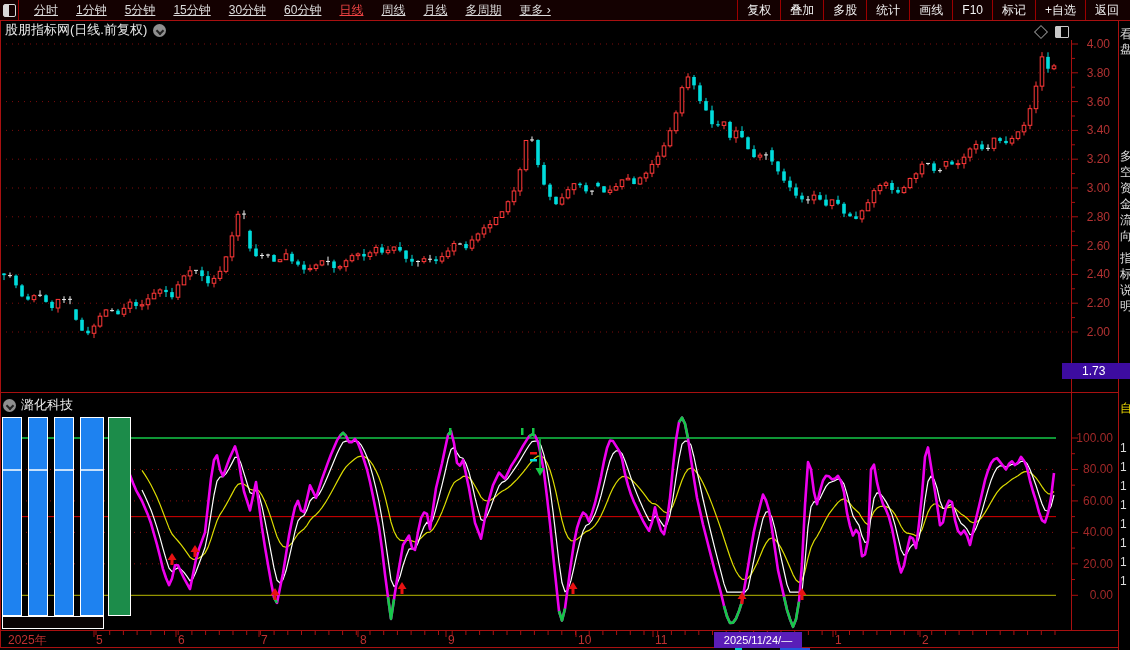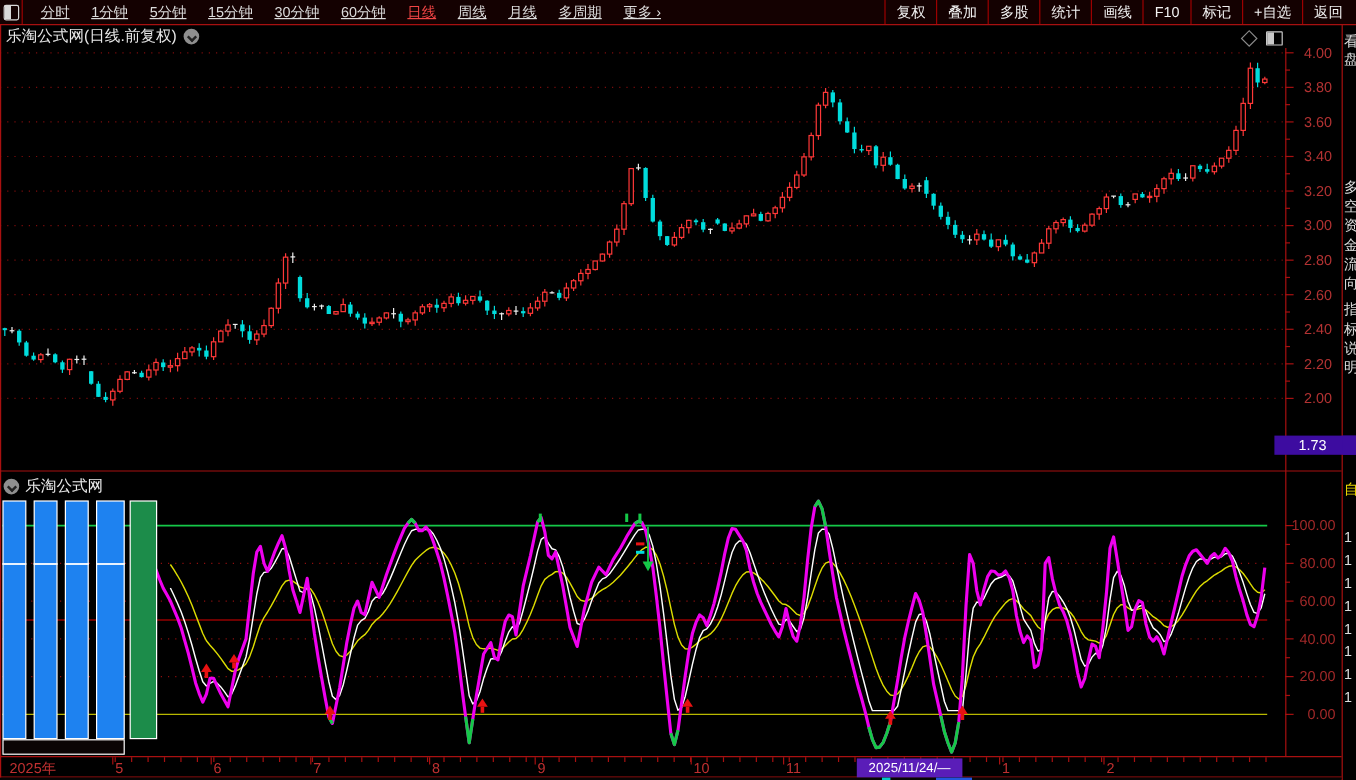--- a/index.html
+++ b/index.html
@@ -652,35 +652,35 @@
       <span class="action">多股</span>
       <span class="action">统计</span>
       <span class="action">画线</span>
       <span class="action">F10</span>
       <span class="action">标记</span>
       <span class="action">+自选</span>
       <span class="action">返回</span>
     </div>
 
   <div class="titlebar">
-    <span class="title-text">乐淘公式网(日线.前复权)</span>
+    <span class="title-text">股朋指标网(日线.前复权)</span>
     <span class="chev-circle"></span>
   </div>
 
   <div class="corner-icons">
     <span class="diamond"></span>
     <span class="pane-icon"></span>
   </div>
 
   <div class="badge-last">1.73</div>
   <div class="badge-last-ext"></div>
 
   <div class="panel-label">
     <span class="chev-circle"></span>
-    <span class="panel-label-text">乐淘公式网</span>
+    <span class="panel-label-text">潞化科技</span>
   </div>
 
   <div class="date-badge">2025/11/24/—</div>
 
 
   <div class="sidebar" id="sidebar">
       <div class="sb-char" style="top: 28px;">看</div>
       <div class="sb-char" style="top: 43px;">盘</div>
       <div class="sb-char" style="top: 150px;">多</div>
       <div class="sb-char" style="top: 166px;">空</div>

